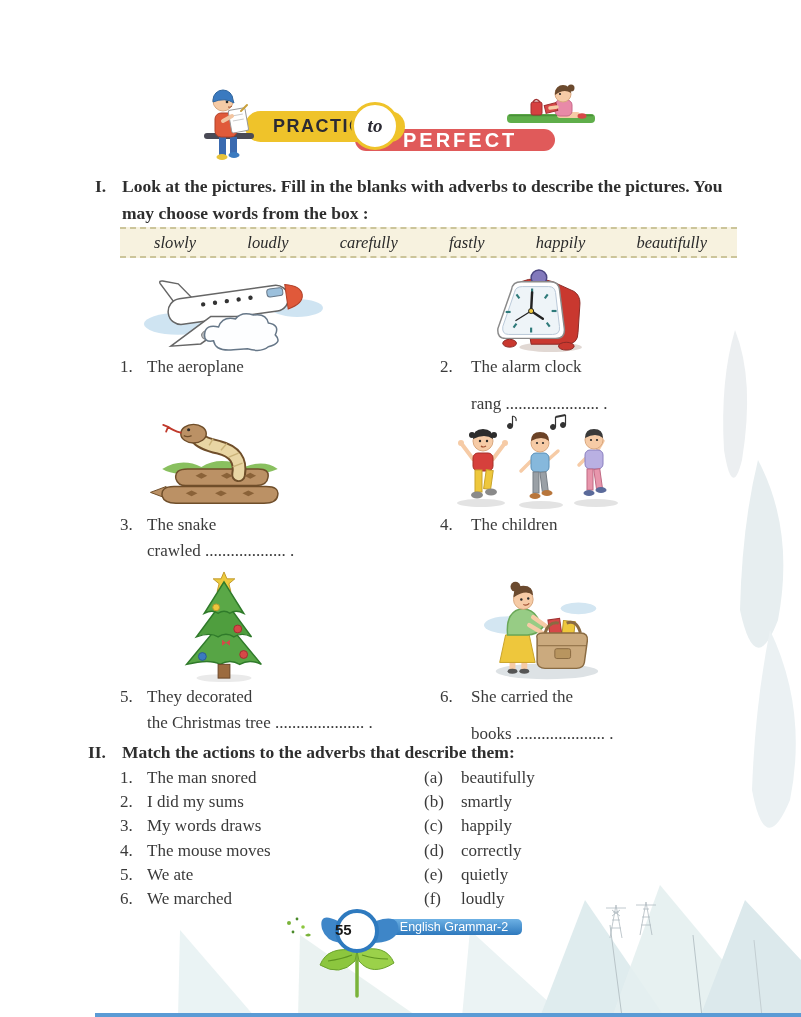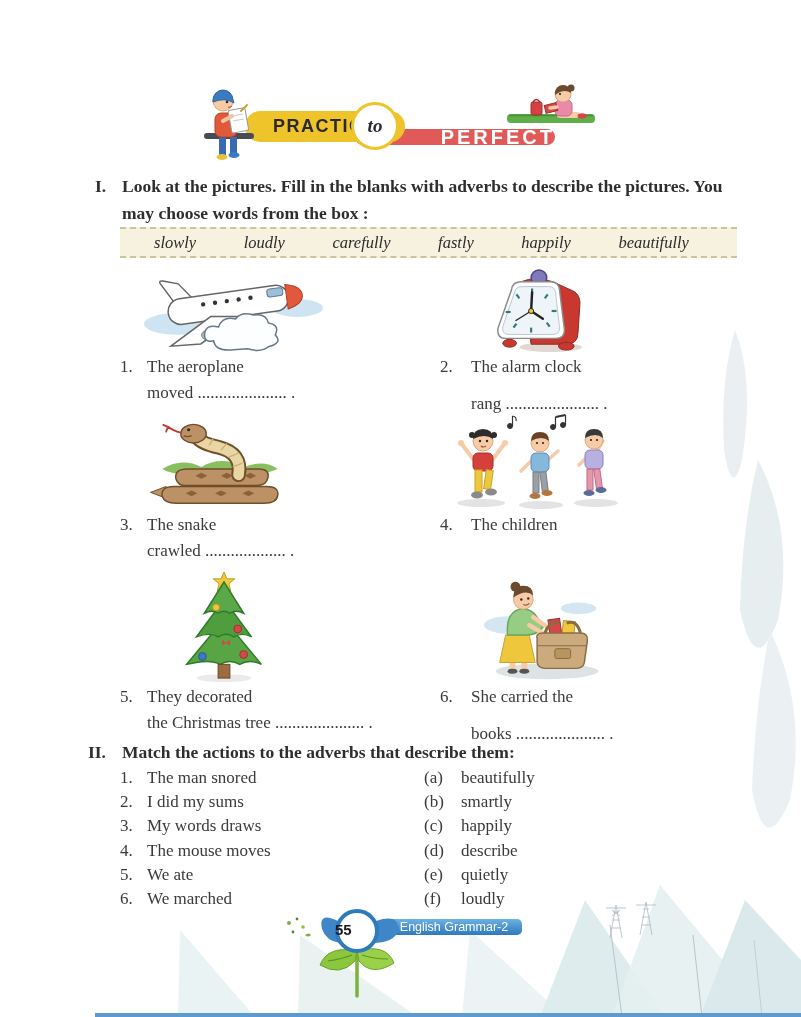--- a/index.html
+++ b/index.html
@@ -11,22 +11,22 @@
   
   .decor{position:absolute;z-index:0;pointer-events:none;}
   .bottom-strip{position:absolute;left:95px;right:0;bottom:0;height:4px;background:#5b9bd5;z-index:3;}
 
   
   .banner{position:absolute;left:205px;top:84px;width:398px;height:88px;z-index:2;}
   .pill-yellow{position:absolute;left:40px;top:27px;width:160px;height:31px;border-radius:16px;
       background:#efc32a;display:flex;align-items:center;justify-content:center;z-index:2;}
   .pill-yellow span{font-family:"Liberation Sans",sans-serif;font-weight:bold;font-size:18px;
       letter-spacing:1.5px;color:#2b2a33;}
-  .pill-red{position:absolute;left:150px;top:45px;width:200px;height:16px;border-radius:17px;
-      background:#e05a5a;display:flex;align-items:center;justify-content:flex-end;
+  .pill-red{position:absolute;left:150px;top:45px;width:200px;height:22px;border-radius:17px;
+      background:#e05a5a;display:flex;align-items:center;justify-content:flex-start;
       padding-left:48px;box-sizing:border-box;z-index:1;}
   .pill-red span{font-family:"Liberation Sans",sans-serif;font-weight:bold;font-size:20px;
       letter-spacing:3px;color:#ffffff;}
   .to-circle{position:absolute;left:146px;top:18px;width:42px;height:42px;border-radius:50%;
       background:#fff;border:3px solid #efc32a;display:flex;align-items:center;justify-content:center;
       z-index:3;font-style:italic;font-weight:bold;font-size:19px;color:#2b2a33;}
   .boy-svg{position:absolute;left:-2px;top:3px;z-index:4;}
   .girl-svg{position:absolute;left:300px;top:-1px;z-index:1;}
 
   
@@ -36,21 +36,21 @@
   #head1{left:95px;top:173px;width:642px;}
   #head1 .numeral{width:27px;}
   #head1 .instr{width:614px;}
   #head2{left:88px;top:739px;width:560px;}
   #head2 .numeral{width:34px;}
 
   
   .word-box{position:absolute;left:120px;top:227px;width:617px;height:31px;box-sizing:border-box;
       background:#f7f2df;border-top:2px dashed #ccc59a;border-bottom:2px dashed #ccc59a;
       display:flex;align-items:center;justify-content:space-between;
-      padding:0 48px 0 34px;z-index:2;}
+      padding:0 30px 0 34px;z-index:2;}
   .word-box span{font-style:italic;font-size:16.5px;color:#2b2b2b;}
 
   
   .q-img{position:absolute;z-index:1;}
   .q-text{position:absolute;width:305px;font-size:17px;line-height:26px;color:#3a3a3a;z-index:2;}
   .q-text .row1{display:flex;}
   .q-text .num{flex:0 0 27px;}
   .q-text.col-r .num{flex:0 0 31px;}
   .q-text .row2{padding-left:27px;}
   .q-text.col-r .row2{padding-left:31px;margin-top:11px;}
@@ -339,21 +339,20 @@
     <path d="M58 66 Q56 60 64 60 L102 60 Q110 60 109 68 L106 90 Q105 96 98 96 L66 96 Q59 96 58 90 Z" fill="#cbaa7e" stroke="#8a6b42" stroke-width="1.5"></path>
     <line x1="59" y1="73" x2="108" y2="73" stroke="#8a6b42"></line>
     <rect x="76" y="76" width="16" height="10" rx="2" fill="#b8955f" stroke="#8a6b42"></rect>
   </svg>
 
   <div class="q-text" style="left:120px;top:354px;">
     <div class="row1">
         <span class="num">1.</span>
         <span>The aeroplane</span>
       </div>
-    <div class="row2">moved ..................... .</div>
   </div>
   <div class="q-text col-r" style="left:440px;top:354px;">
     <div class="row1">
         <span class="num">2.</span>
         <span>The alarm clock</span>
       </div>
     <div class="row2">rang ...................... .</div>
   </div>
   <div class="q-text" style="left:120px;top:512px;">
     <div class="row1">
@@ -404,21 +403,21 @@
     <div class="m-row">
       <span class="m-num">3.</span>
       <span class="m-action">My words draws</span>
       <span class="m-letter">(c)</span>
       <span class="m-adverb">happily</span>
     </div>
     <div class="m-row">
       <span class="m-num">4.</span>
       <span class="m-action">The mouse moves</span>
       <span class="m-letter">(d)</span>
-      <span class="m-adverb">describe</span>
+      <span class="m-adverb">correctly</span>
     </div>
     <div class="m-row">
       <span class="m-num">5.</span>
       <span class="m-action">We ate</span>
       <span class="m-letter">(e)</span>
       <span class="m-adverb">quietly</span>
     </div>
     <div class="m-row">
       <span class="m-num">6.</span>
       <span class="m-action">We marched</span>

